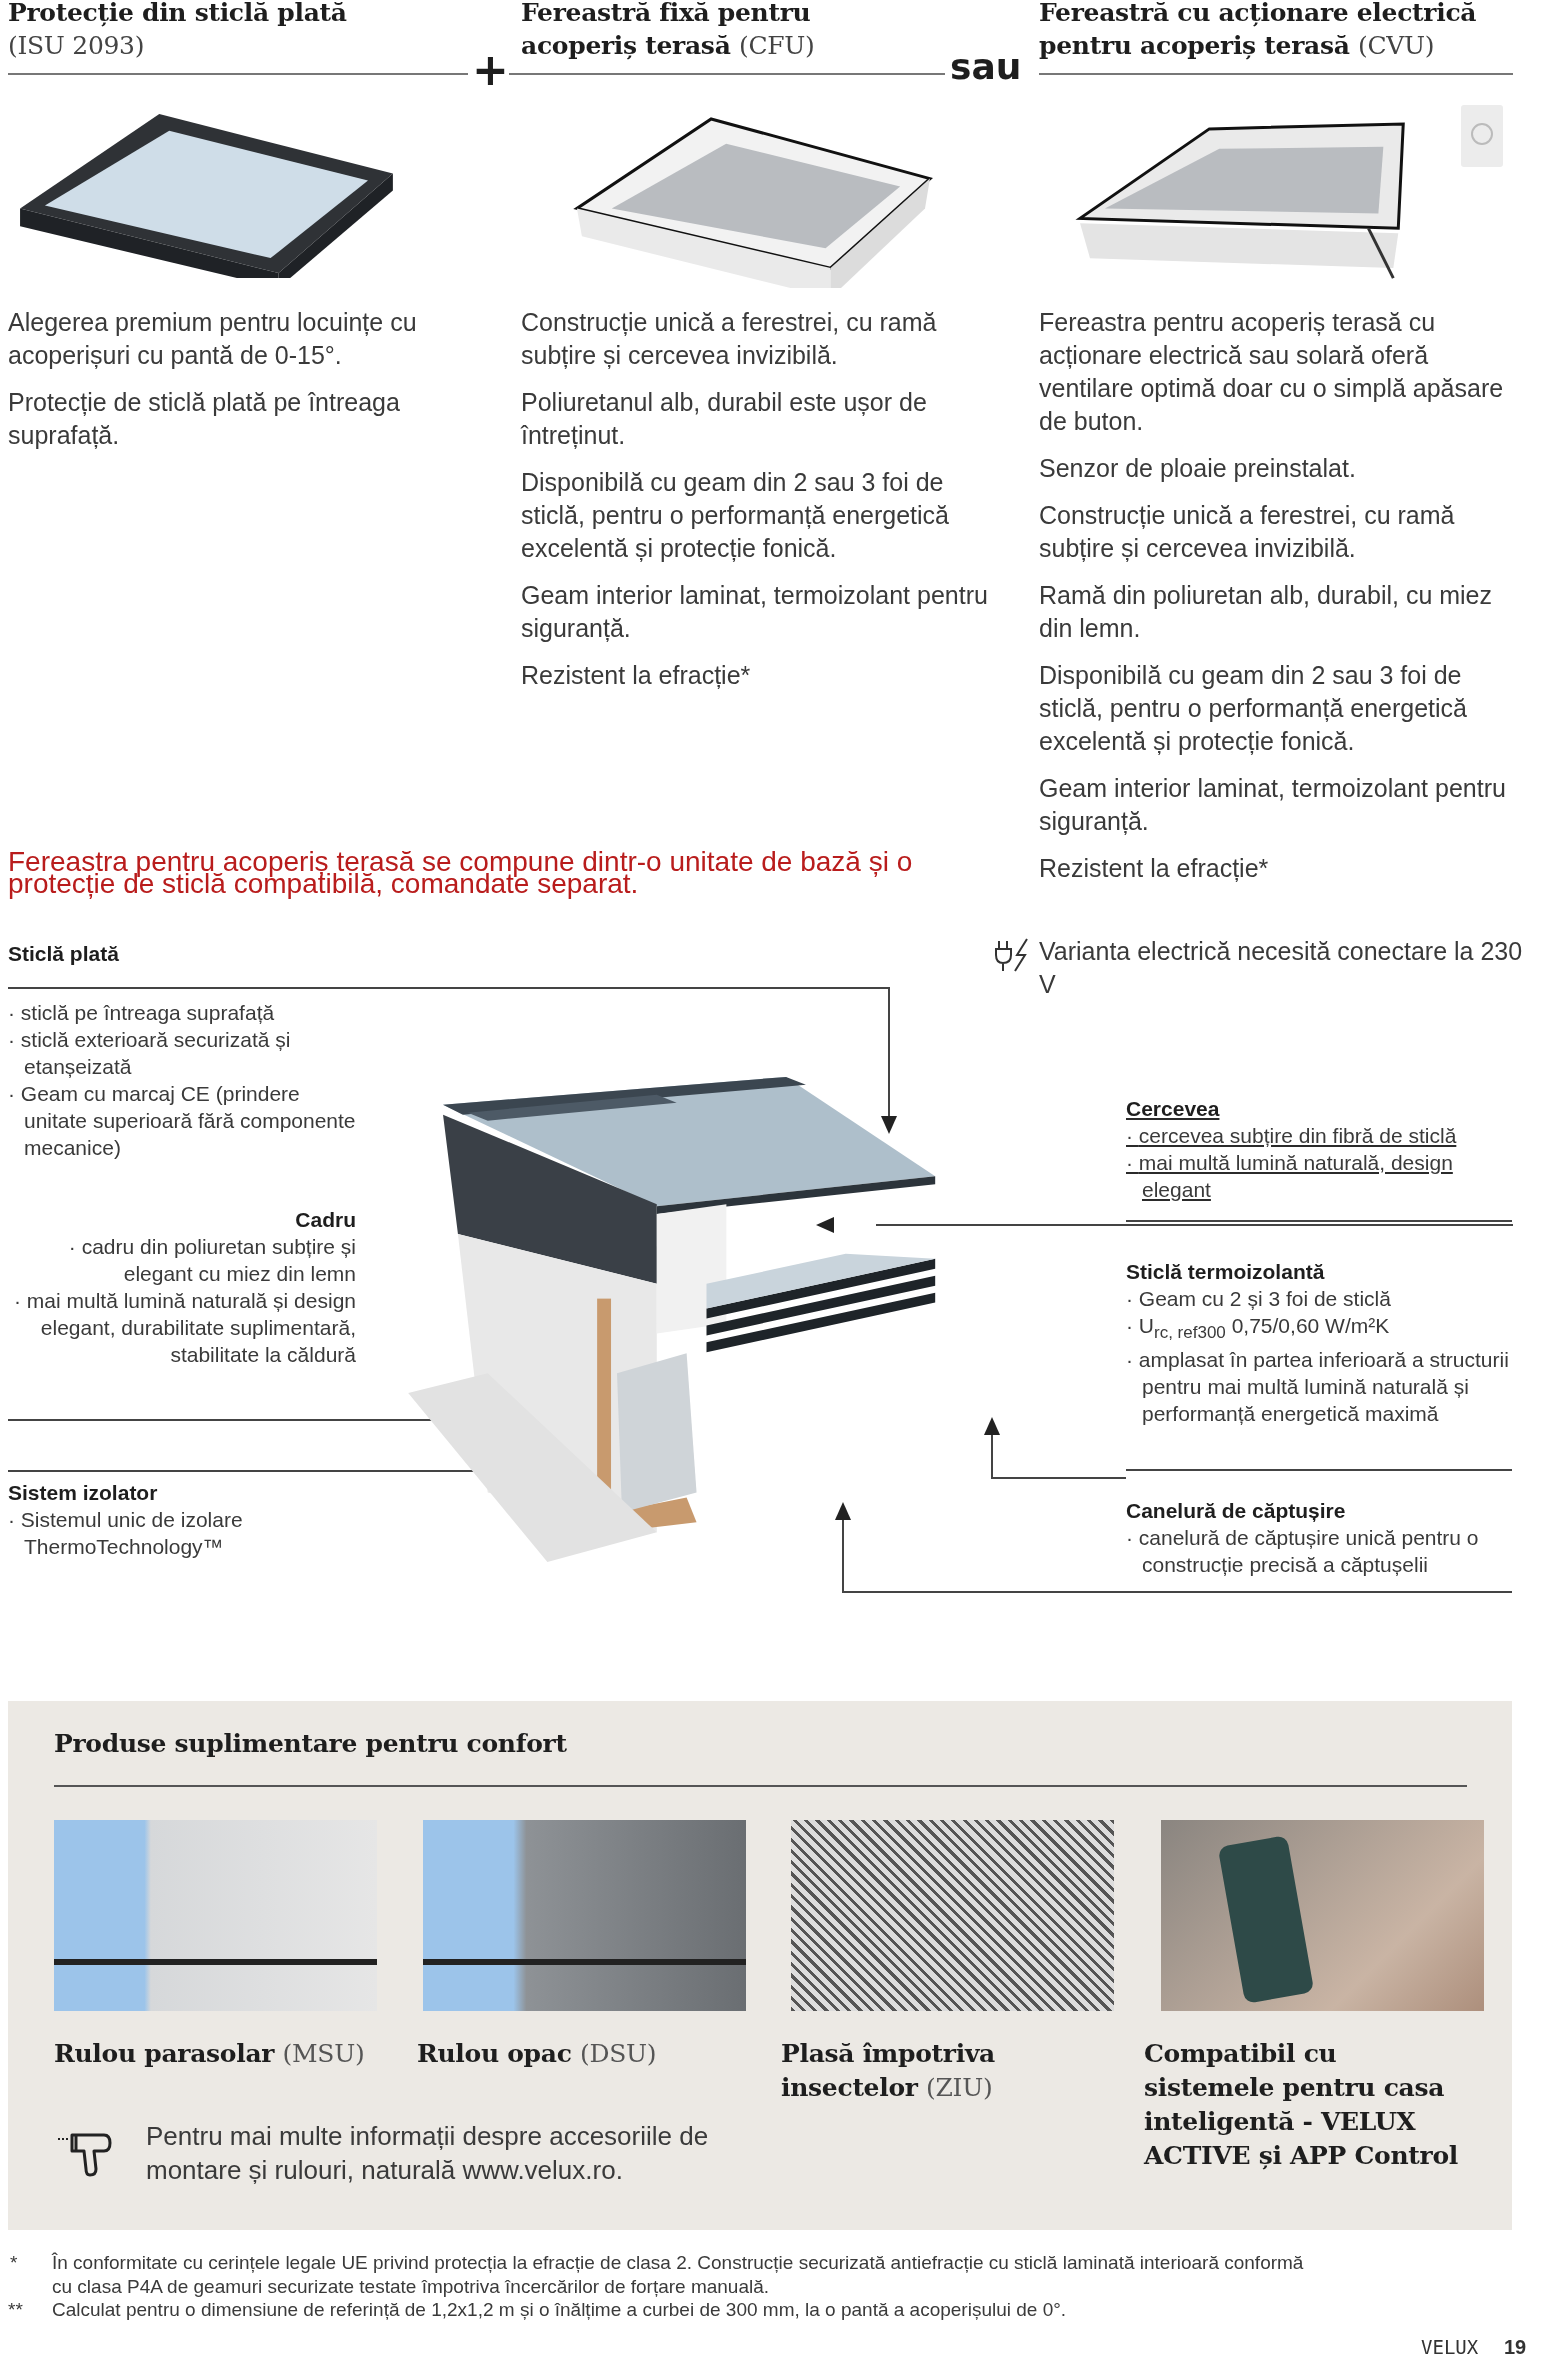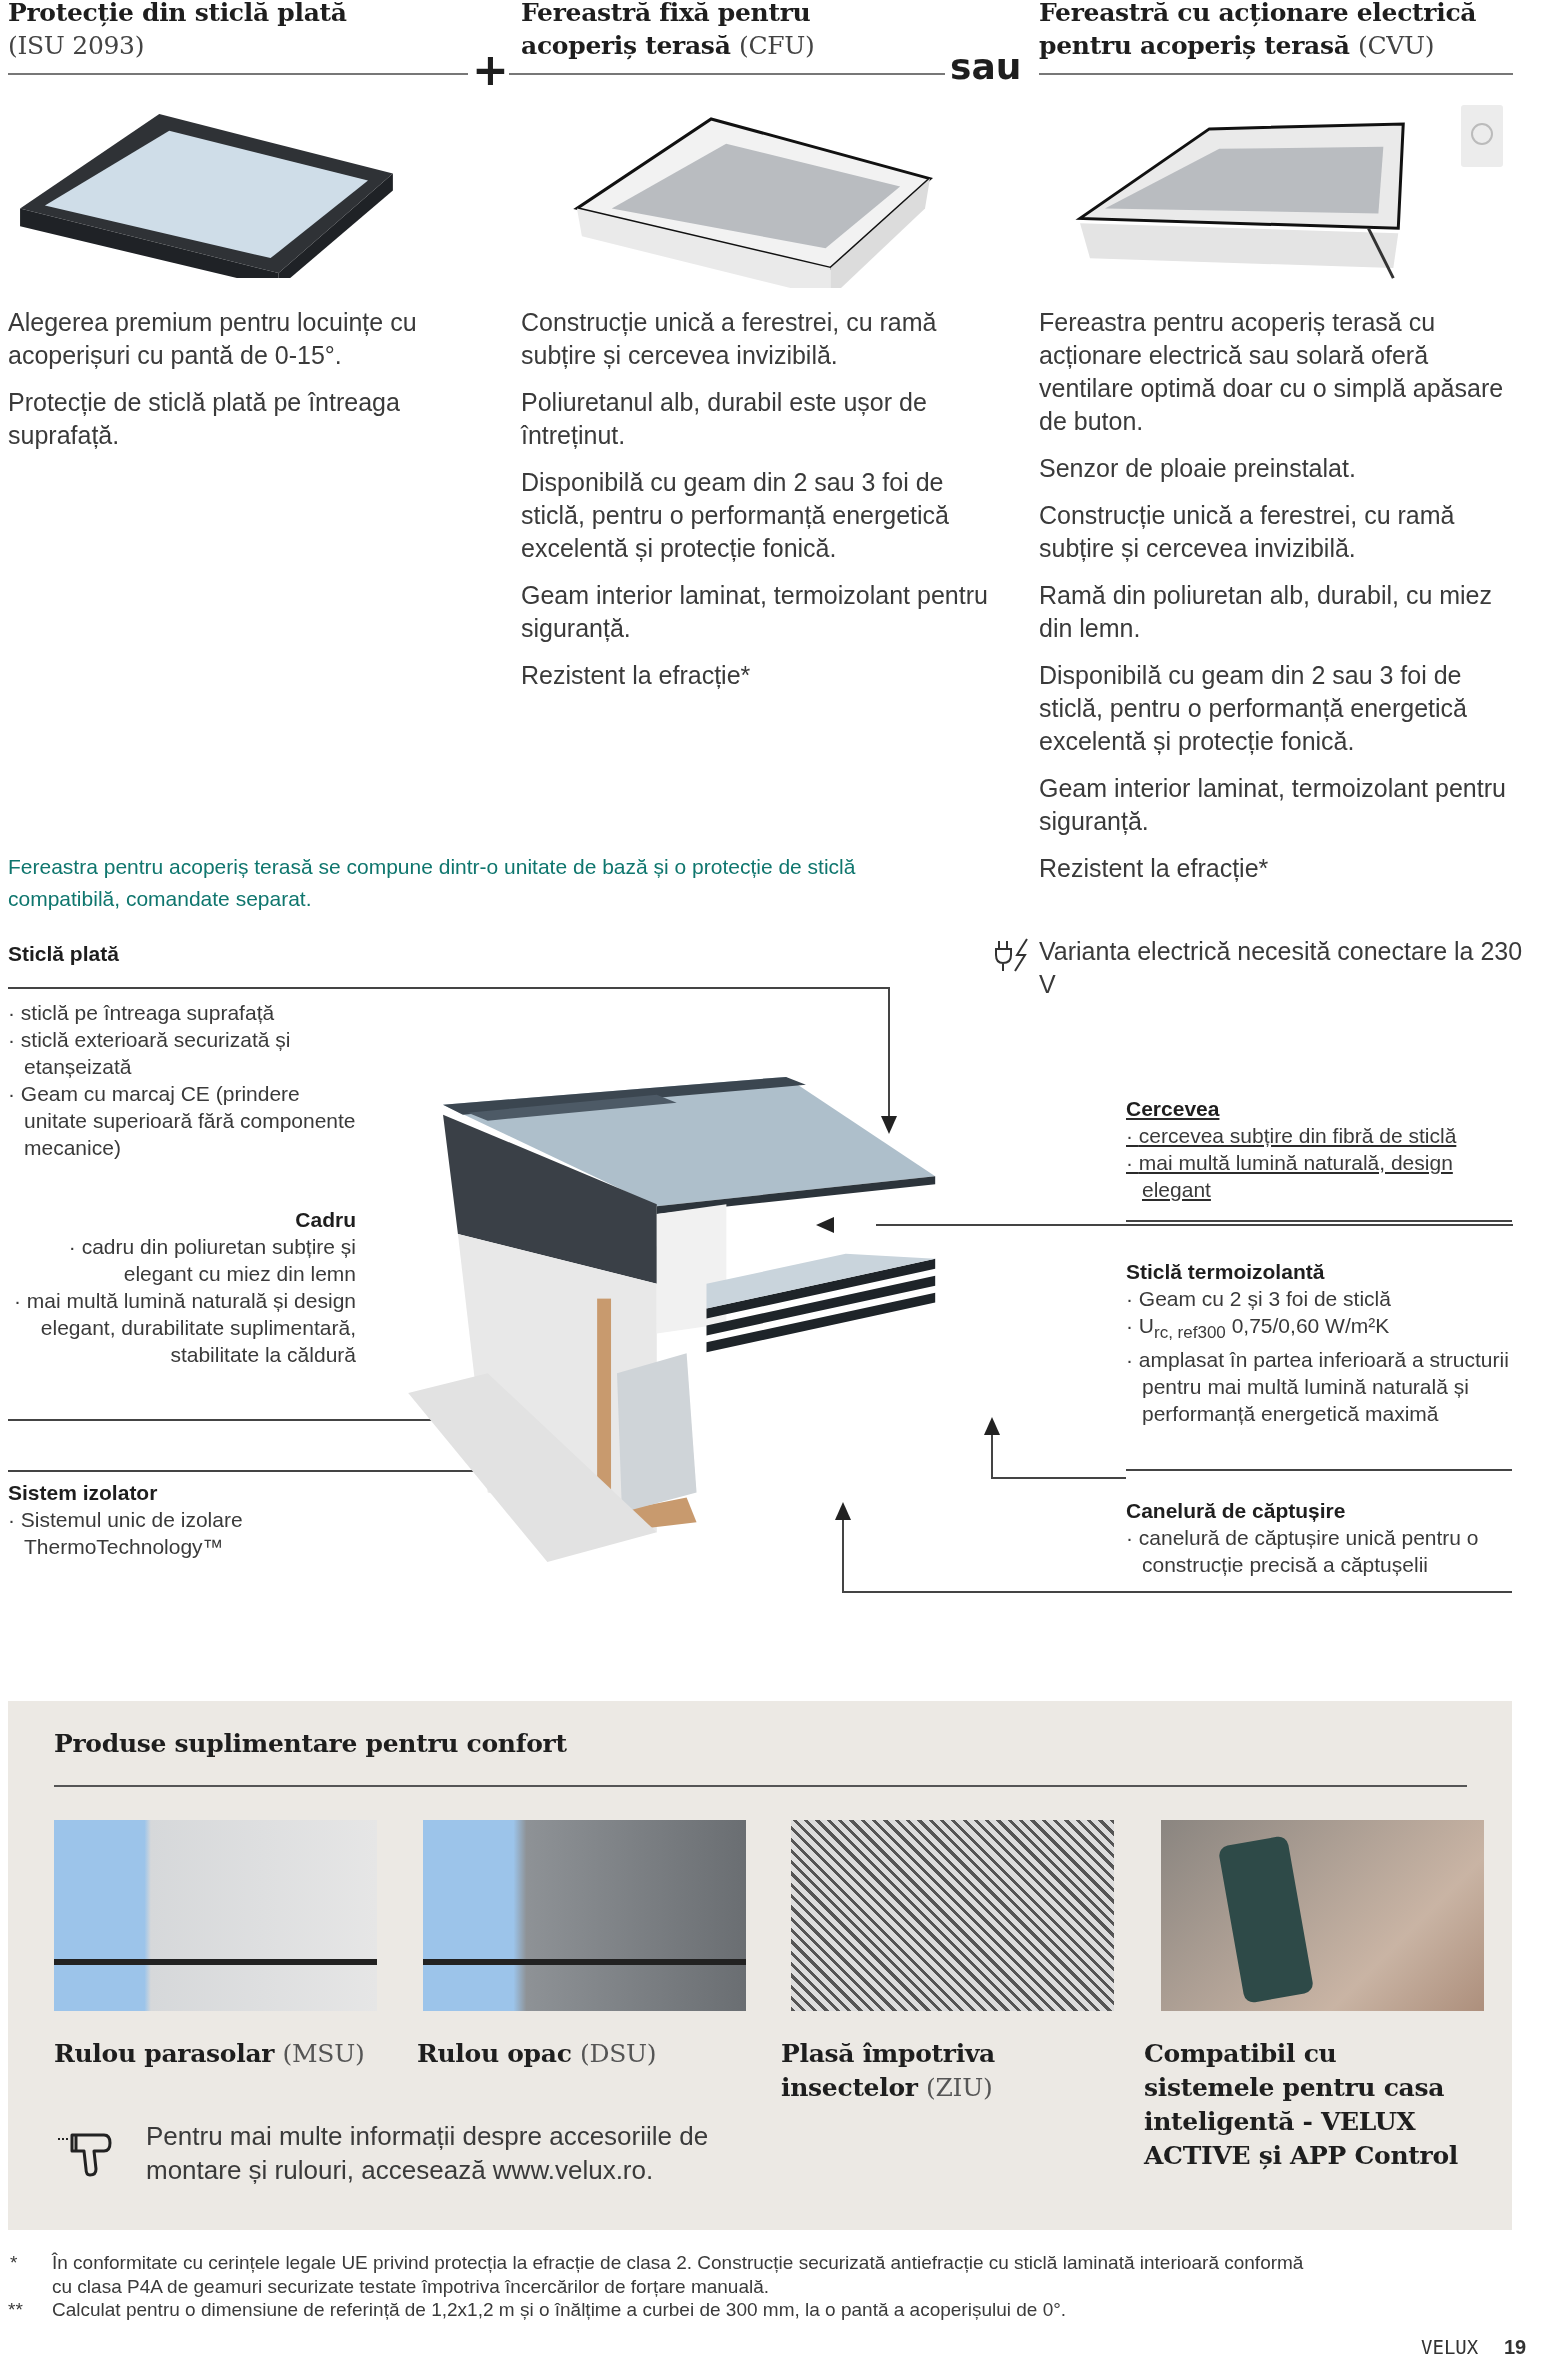--- a/index.html
+++ b/index.html
@@ -4,21 +4,21 @@
 <style>
   * { box-sizing: border-box; margin: 0; padding: 0; }
   html, body { width: 1542px; height: 2369px; background: #ffffff; overflow: hidden; }
   body { position: relative; font-family: "Liberation Sans", sans-serif; color: #2b2b2b; }
   .abs { position: absolute; }
   .hdr { font-family: "DejaVu Serif", serif; font-size: 25px; line-height: 33px; font-weight: bold; color: #1e1e1e; letter-spacing: -0.3px; }
   .hdr .code { font-weight: normal; color: #444; }
   .rule { position: absolute; height: 2px; background: #777; }
   .op { position: absolute; font-family: "DejaVu Sans", sans-serif; font-weight: bold; color: #1e1e1e; }
   .col p { font-size: 25px; line-height: 33px; color: #3a3a3a; margin-bottom: 14px; }
-  .small { font-size: 21px; line-height: 32px; color: #0f766e; }
+  .small { font-size: 28px; line-height: 22px; color: #b91c1c; }
   .lbl-title { font-weight: bold; font-size: 21px; line-height: 27px; color: #1e1e1e; }
   .bul { padding-left: 16px; text-indent: -16px; font-size: 21px; line-height: 27px; color: #3a3a3a; }
   .bul::before { content: "· "; }
   .line { position: absolute; background: #444; height: 2px; }
   .vline { position: absolute; background: #444; width: 2px; }
   .arrowR { position: absolute; width: 0; height: 0; border-top: 8px solid transparent; border-bottom: 8px solid transparent; border-left: 18px solid #222; }
   .arrowL { position: absolute; width: 0; height: 0; border-top: 8px solid transparent; border-bottom: 8px solid transparent; border-right: 18px solid #222; }
   .arrowD { position: absolute; width: 0; height: 0; border-left: 8px solid transparent; border-right: 8px solid transparent; border-top: 18px solid #222; }
   .arrowU { position: absolute; width: 0; height: 0; border-left: 8px solid transparent; border-right: 8px solid transparent; border-bottom: 18px solid #222; }
   .panel { position: absolute; left: 8px; top: 1701px; width: 1504px; height: 529px; background: #ECE9E4; }
@@ -206,21 +206,21 @@
 <div class="abs acc-title" style="left:781px; top:2037px; width:239px;">
   <span>Plasă împotriva insectelor</span> <span class="code">(ZIU)</span>
 </div>
 <div class="abs acc-title" style="left:1144px; top:2037px; width:328px;">Compatibil cu sistemele pentru casa inteligentă - VELUX ACTIVE și APP Control</div>
 
 <svg class="abs" style="left:54px; top:2131px;" width="70" height="52" viewBox="0 0 70 52">
   <path d="M4 8 h2 M8 8 h2 M12 8 h2" stroke="#222" stroke-width="2"></path>
   <path d="M18 4 H50 Q56 4 56 12 Q56 20 50 20 H40 L42 38 Q42 44 36 44 Q32 44 32 38 L30 20 H18 Z" fill="none" stroke="#222" stroke-width="3" stroke-linejoin="round"></path>
   <path d="M22 4 V20" stroke="#222" stroke-width="3"></path>
 </svg>
-<div class="abs" style="left:146px; top:2119px; width:597px; font-size:26px; line-height:34px; color:#3a3a3a;">Pentru mai multe informații despre accesoriile de montare și rulouri, accesează www.velux.ro.</div>
+<div class="abs" style="left:146px; top:2119px; width:597px; font-size:26px; line-height:34px; color:#3a3a3a;">Pentru mai multe informații despre accesoriile de montare și rulouri, naturală www.velux.ro.</div>
 
 <div class="abs foot" style="left:10px; top:2251px;">*</div>
 <div class="abs foot" style="left:52px; top:2251px; width:1274px;">În conformitate cu cerințele legale UE privind protecția la efracție de clasa 2. Construcție securizată antiefracție cu sticlă laminată interioară conformă cu clasa P4A de geamuri securizate testate împotriva încercărilor de forțare manuală.</div>
 <div class="abs foot" style="left:8px; top:2298px;">**</div>
 <div class="abs foot" style="left:52px; top:2298px; width:1274px;">Calculat pentru o dimensiune de referință de 1,2x1,2 m și o înălțime a curbei de 300 mm, la o pantă a acoperișului de 0°.</div>
 
 <div class="abs" style="left:1421px; top:2336px; font-family:'DejaVu Sans Mono', monospace; font-size:19px; color:#333;">VELUX</div>
 <div class="abs" style="left:1504px; top:2336px; font-size:20px; color:#333;font-weight:bold;">19</div>
 
 

